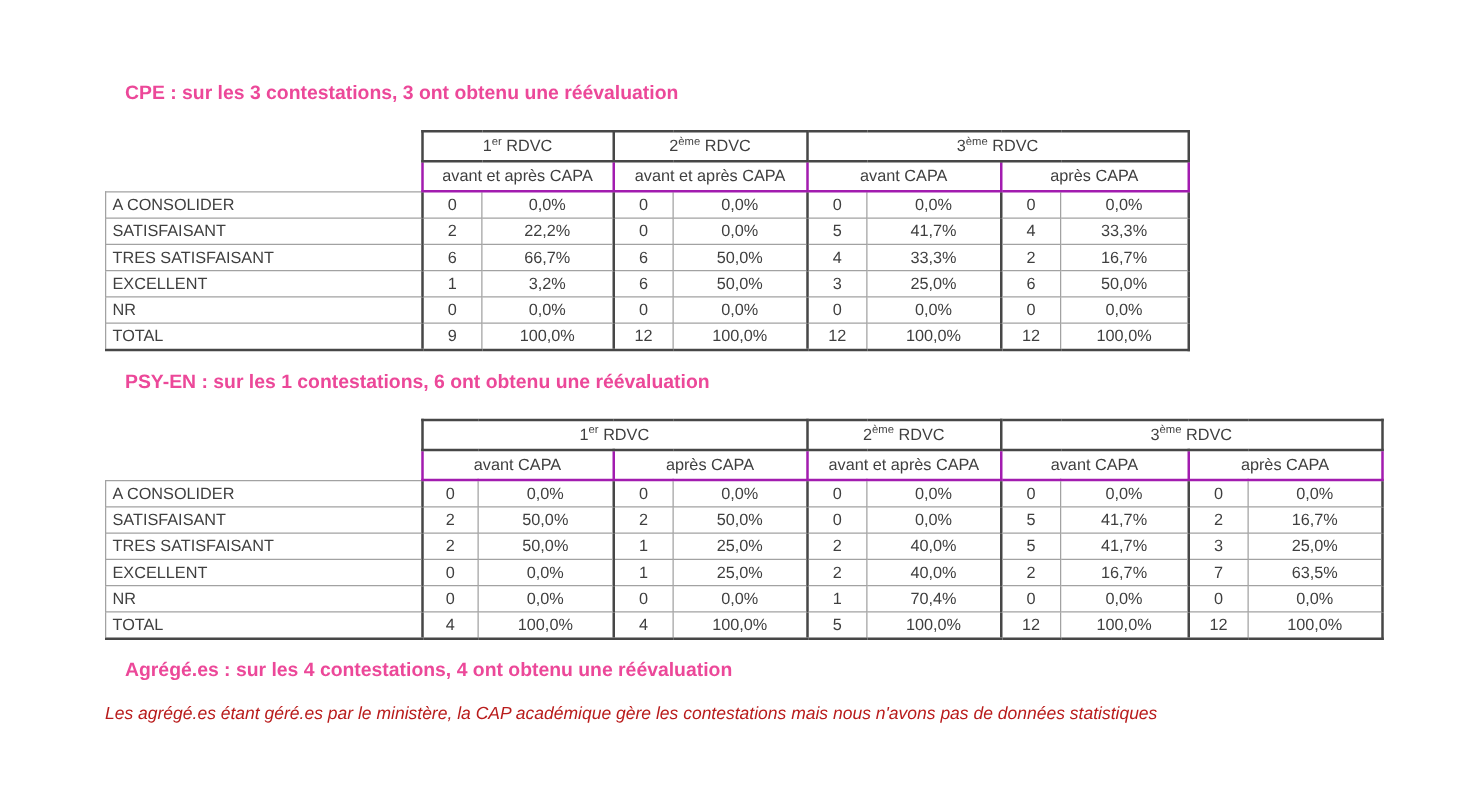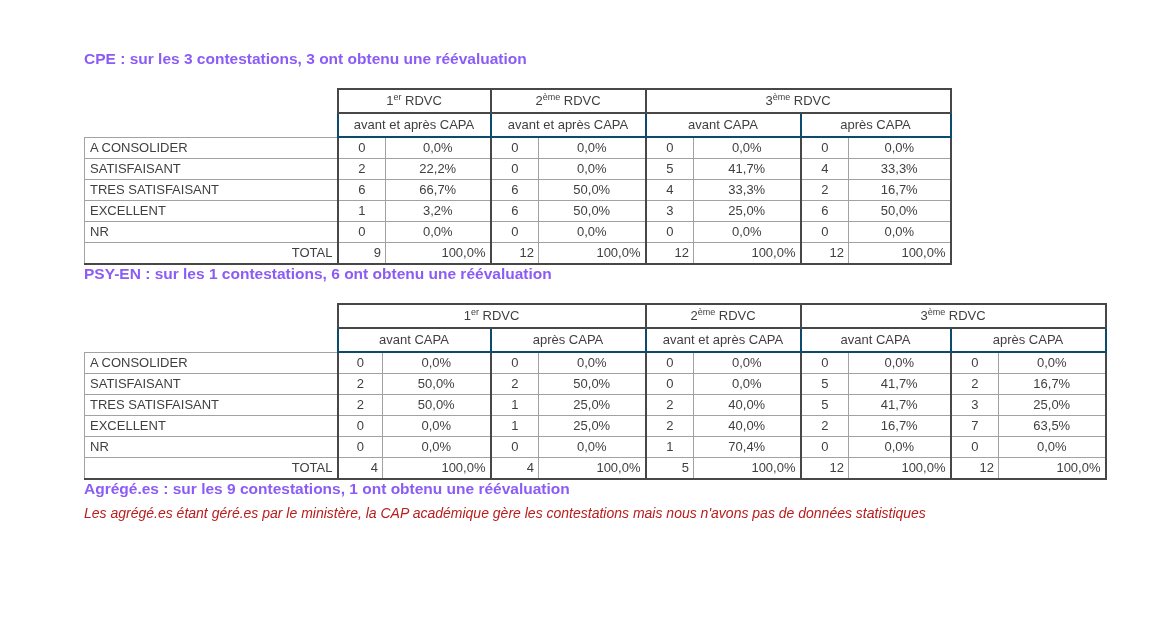--- a/index.html
+++ b/index.html
@@ -9,22 +9,22 @@
     background: #ffffff;
     overflow: hidden;
     font-family: "Liberation Sans", sans-serif;
     color: #3c3c3c;
   }
   .page { padding: 50px 0 0 84px; }
 
   h2.title {
     font-size: 15.5px;
     font-weight: bold;
-    color: #8b5cf6;
-    margin: 0;
+    color: #ec4899;
+    margin: 16px;
     line-height: 18px;
   }
   .sec2 { margin-top: 31px; }
   .sec3 { margin-top: 38px; }
   p.note {
     margin: 7px 0 0 0;
     font-style: italic;
     font-size: 14px;
     color: #b91c1c;
     line-height: 17px;
@@ -46,39 +46,39 @@
     font-weight: normal;
   }
   .tbl thead th { height: 24px; }
   td.corner { border: none; background: transparent; }
   th.grp {
     text-align: center;
     border: 2px solid #474747;
   }
   th.sub {
     text-align: center;
-    border: 2px solid #0c4a6e;
+    border: 2px solid #a21caf;
   }
   sup { font-size: 9px; line-height: 0; }
   td.lbl {
     border: 1px solid #a2a2a2;
     text-align: left;
     padding-left: 5px;
   }
   td.cnt {
     border: 1px solid #a2a2a2;
     border-left: 2px solid #474747;
     text-align: center;
   }
   td.pct {
     border: 1px solid #a2a2a2;
     text-align: center;
   }
   .tbl tbody td:last-child { border-right: 2px solid #474747; }
-  .tbl tbody tr:last-child td { border-bottom: 2px solid #474747; text-align: right; }
+  .tbl tbody tr:last-child td { border-bottom: 2px solid #474747; }
   .tbl tbody tr:first-child td.cnt,
   .tbl tbody tr:first-child td.pct { border-top: 2px solid #474747; }
 </style>
 </head>
 <body>
 
 <div class="page">
 
   <h2 class="title">CPE : sur les 3 contestations, 3 ont obtenu une réévaluation</h2>
 
@@ -284,16 +284,16 @@
           <td class="cnt">5</td>
           <td class="pct">100,0%</td>
           <td class="cnt">12</td>
           <td class="pct">100,0%</td>
           <td class="cnt">12</td>
           <td class="pct">100,0%</td>
         </tr>
       </tbody>
   </table>
 
-  <h2 class="title sec3">Agrégé.es : sur les 9 contestations, 1 ont obtenu une réévaluation</h2>
+  <h2 class="title sec3">Agrégé.es : sur les 4 contestations, 4 ont obtenu une réévaluation</h2>
   <p class="note">Les agrégé.es étant géré.es par le ministère, la CAP académique gère les contestations mais nous n'avons pas de données statistiques</p>
 
 </div>
 
 </body></html>

